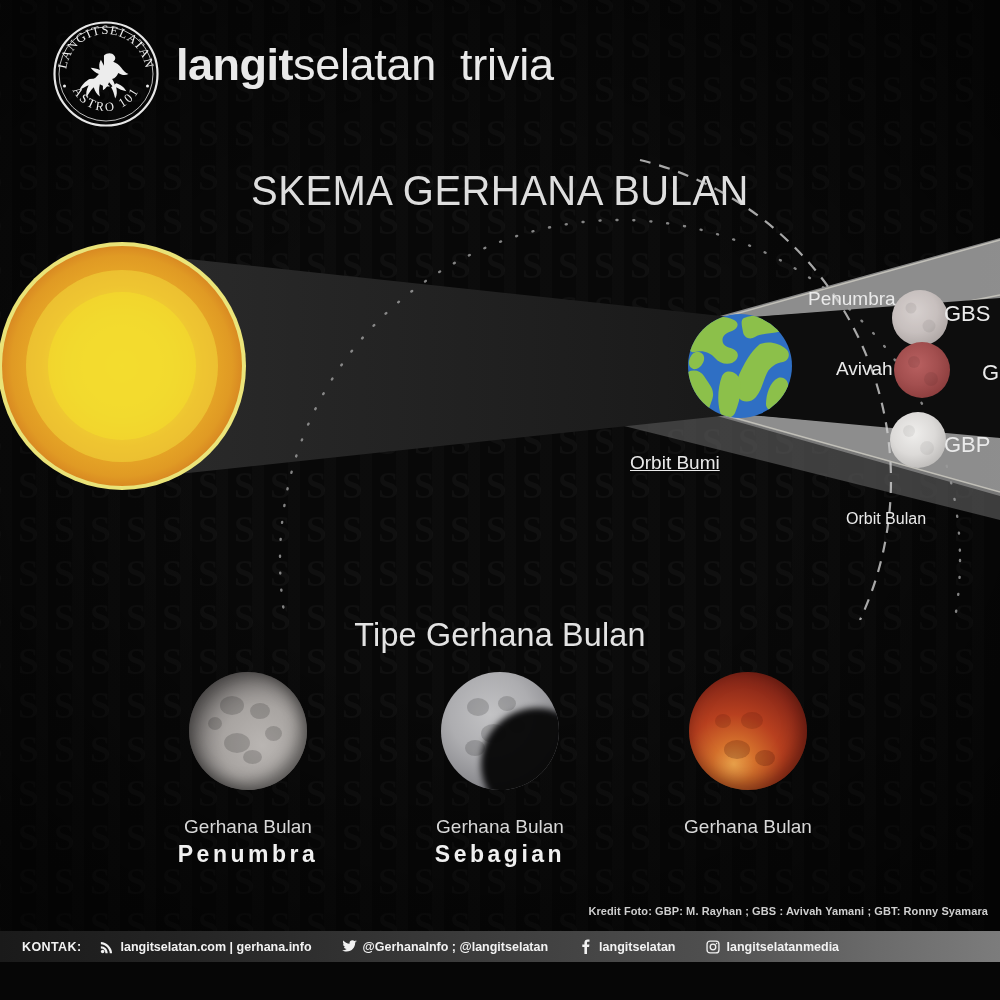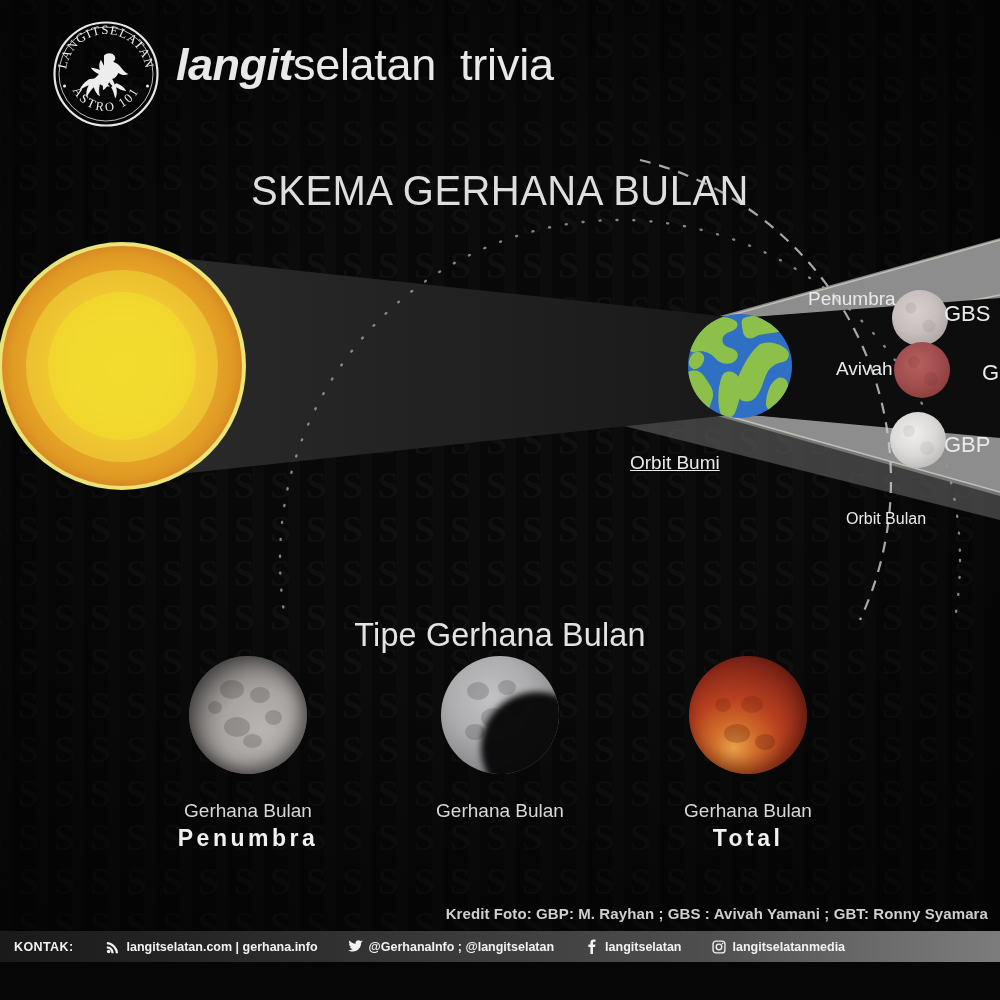--- a/index.html
+++ b/index.html
@@ -51,21 +51,21 @@
     position:absolute;left:52px;top:20px;width:108px;height:108px;
   }
   #logo-seal svg{display:block;}
   #wordmark{
     position:absolute;left:176px;top:40px;
     white-space:nowrap;
     color:#e9e9e9;
     font-size:45px;
     line-height:50px;
   }
-  .wm-bold{font-weight:700;letter-spacing:-0.5px;font-style:italic;}
+  .wm-bold{font-weight:700;letter-spacing:-0.5px;}
   .wm-light{font-weight:300;letter-spacing:-0.3px;}
   .wm-trivia{font-weight:400;letter-spacing:-0.2px;margin-left:24px;}
 
   
   #main-title{
     position:absolute;left:0;top:166px;width:1000px;
     text-align:center;
     color:#dedede;
     font-size:43px;
     font-weight:300;
@@ -94,21 +94,21 @@
   #types-title{
     position:absolute;left:0;top:615px;width:1000px;
     text-align:center;
     color:#e3e3e3;
     font-size:34px;
     font-weight:400;
     letter-spacing:0.2px;
     transform:scaleX(0.95);
   }
   #types-row{
-    position:absolute;left:0;top:656px;width:1000px;height:200px;
+    position:absolute;left:0;top:672px;width:1000px;height:200px;
   }
   .type-item{
     position:absolute;top:0;width:260px;text-align:center;
   }
   .type-moon{
     width:118px;height:118px;margin:0 auto;
     border-radius:50%;
     position:relative;
     overflow:hidden;
   }
@@ -153,21 +153,21 @@
   .moon-craters{position:absolute;inset:0;}
   .moon-craters i{
     position:absolute;display:block;border-radius:50%;
     background:rgba(0,0,0,0.16);
   }
 
   
   #credit{
     position:absolute;right:12px;top:905px;
     color:#cfcfcf;
-    font-size:15px;
+    font-size:11px;
     font-weight:700;
     letter-spacing:0.1px;
     white-space:nowrap;
   }
 
   
   #footer{
     position:absolute;left:0;top:931px;width:1000px;height:31px;
     background:linear-gradient(90deg,#1a1a1a 0%,#242424 18%,#3a3a3a 45%,#4e4e4e 70%,#6b6b6b 88%,#7c7c7c 100%);
     display:flex;align-items:center;
@@ -180,21 +180,21 @@
     white-space:nowrap;
     height:31px;
   }
   #footer .ficon{
     display:inline-flex;align-items:center;justify-content:center;
     margin-right:6px;
     width:15px;height:15px;
     color:#f2f2f2;
   }
   #footer .ficon svg{display:block;}
-  #kontak-label{padding-left:14px;font-size:13px;letter-spacing:0.4px;margin-right:32px;}
+  #kontak-label{padding-left:22px;font-size:13px;letter-spacing:0.4px;margin-right:18px;}
   .fgap{margin-right:30px;}
   #below-footer{
     position:absolute;left:0;top:962px;width:1000px;height:38px;
     background:#060606;
   }
 </style>
 </head>
 <body>
 
 <div id="poster">
@@ -1044,35 +1044,35 @@
           <i style="left:22%;top:22%;width:22px;height:18px;"></i>
           <i style="left:48%;top:20%;width:18px;height:15px;"></i>
           <i style="left:34%;top:44%;width:25px;height:19px;"></i>
           <i style="left:58%;top:40%;width:16px;height:14px;"></i>
           <i style="left:20%;top:58%;width:20px;height:16px;"></i>
         </span>
         <span class="bite"></span>
       </div>
       <div class="type-caption">
         <span>Gerhana Bulan</span>
+        <span class="strong">Sebagian</span>
       </div>
     </div>
 
     <div class="type-item" style="left:618px;">
       <div class="type-moon moon-total">
         <span class="moon-craters">
           <i style="left:30%;top:58%;width:26px;height:19px;background:rgba(60,10,5,.22);"></i>
           <i style="left:56%;top:66%;width:20px;height:16px;background:rgba(60,10,5,.22);"></i>
           <i style="left:44%;top:34%;width:22px;height:17px;background:rgba(60,10,5,.16);"></i>
           <i style="left:22%;top:36%;width:16px;height:14px;background:rgba(60,10,5,.16);"></i>
         </span>
       </div>
       <div class="type-caption">
         <span>Gerhana Bulan</span>
-        <span class="strong">Total</span>
       </div>
     </div>
   </div>
 
   <div id="credit">Kredit Foto:  GBP: M. Rayhan ; GBS : Avivah Yamani ; GBT: Ronny Syamara</div>
 
   <div id="footer">
 
     <div class="fitem" id="kontak-label">KONTAK:</div>
 

